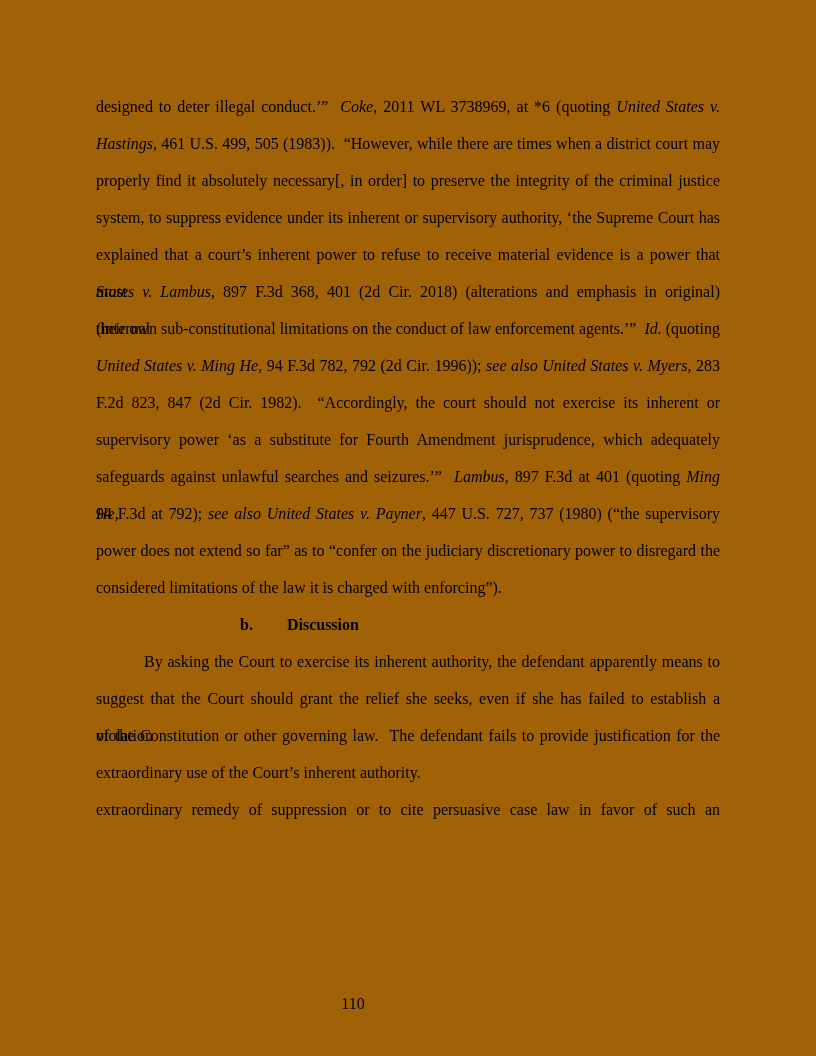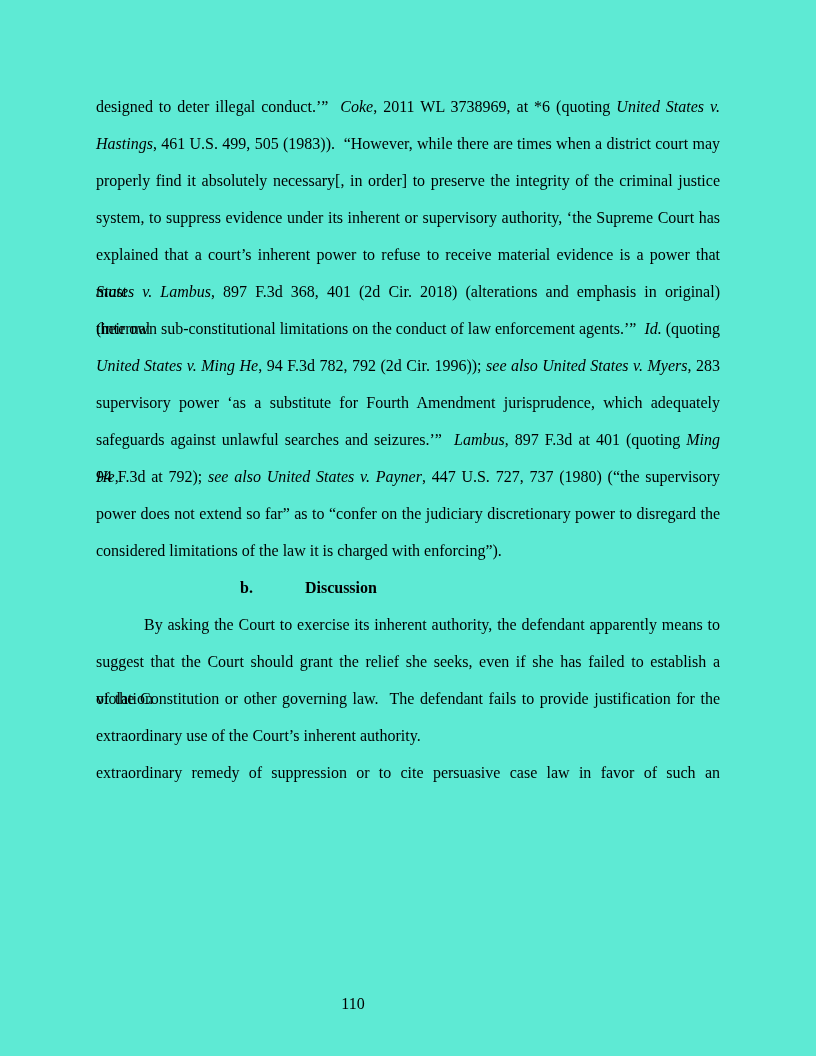--- a/index.html
+++ b/index.html
@@ -4,21 +4,21 @@
 <style>
   html, body {
     margin: 0;
     padding: 0;
     background: #ffffff;
   }
   .page {
     position: relative;
     width: 816px;
     height: 1056px;
-    background: #5eead4;
+    background: #a16207;
     color: #000000;
     font-family: "Liberation Serif", serif;
     font-size: 16px;
     overflow: hidden;
   }
   .text-block {
     position: absolute;
     left: 96px;
     top: 88px;
     width: 624px;
@@ -38,21 +38,21 @@
   .it {
     font-style: italic;
   }
   .heading-line {
     height: 37px;
     line-height: 37px;
     padding-left: 144px;
     font-weight: bold;
   }
   .h-title {
-    margin-left: 52px;
+    margin-left: 34px;
   }
   .footer {
     position: absolute;
     left: 0;
     top: 994px;
     width: 706px;
     text-align: center;
     line-height: 20px;
   }
 </style>
@@ -63,20 +63,21 @@
   <div class="text-block">
     <div id="para1" class="para">
         <div class="line"><span>designed to deter illegal conduct.’”&nbsp; </span><span class="it">Coke</span><span>, 2011 WL 3738969, at *6 (quoting </span><span class="it">United States v.</span></div>
         <div class="line"><span class="it">Hastings</span><span>, 461 U.S. 499, 505 (1983)).&nbsp; “However, while there are times when a district court may</span></div>
         <div class="line"><span>properly find it absolutely necessary[, in order] to preserve the integrity of the criminal justice</span></div>
         <div class="line"><span>system, to suppress evidence under its inherent or supervisory authority, ‘the Supreme Court has</span></div>
         <div class="line"><span>explained that a court’s inherent power to refuse to receive material evidence is a power that must</span></div>
         <div class="line"><span class="it">States v. Lambus</span><span>, 897 F.3d 368, 401 (2d Cir. 2018) (alterations and emphasis in original) (internal</span></div>
         <div class="line"><span>their own sub-constitutional limitations on the conduct of law enforcement agents.’”&nbsp; </span><span class="it">Id.</span><span> (quoting</span></div>
         <div class="line"><span class="it">United States v. Ming He</span><span>, 94 F.3d 782, 792 (2d Cir. 1996)); </span><span class="it">see also United States v. Myers</span><span>, 283</span></div>
+        <div class="line"><span>F.2d 823, 847 (2d Cir. 1982).&nbsp; “Accordingly, the court should not exercise its inherent or</span></div>
         <div class="line"><span>supervisory power ‘as a substitute for Fourth Amendment jurisprudence, which adequately</span></div>
         <div class="line"><span>safeguards against unlawful searches and seizures.’”&nbsp; </span><span class="it">Lambus</span><span>, 897 F.3d at 401 (quoting </span><span class="it">Ming He</span><span>,</span></div>
         <div class="line"><span>94 F.3d at 792); </span><span class="it">see also United States v. Payner</span><span>, 447 U.S. 727, 737 (1980) (“the supervisory</span></div>
         <div class="line"><span>power does not extend so far” as to “confer on the judiciary discretionary power to disregard the</span></div>
         <div class="line last"><span>considered limitations of the law it is charged with enforcing”).</span></div>
       </div>
     <div class="heading-line">
       <span class="h-num">b.</span><span class="h-title">Discussion</span>
     </div>
     <div id="para2" class="para">

